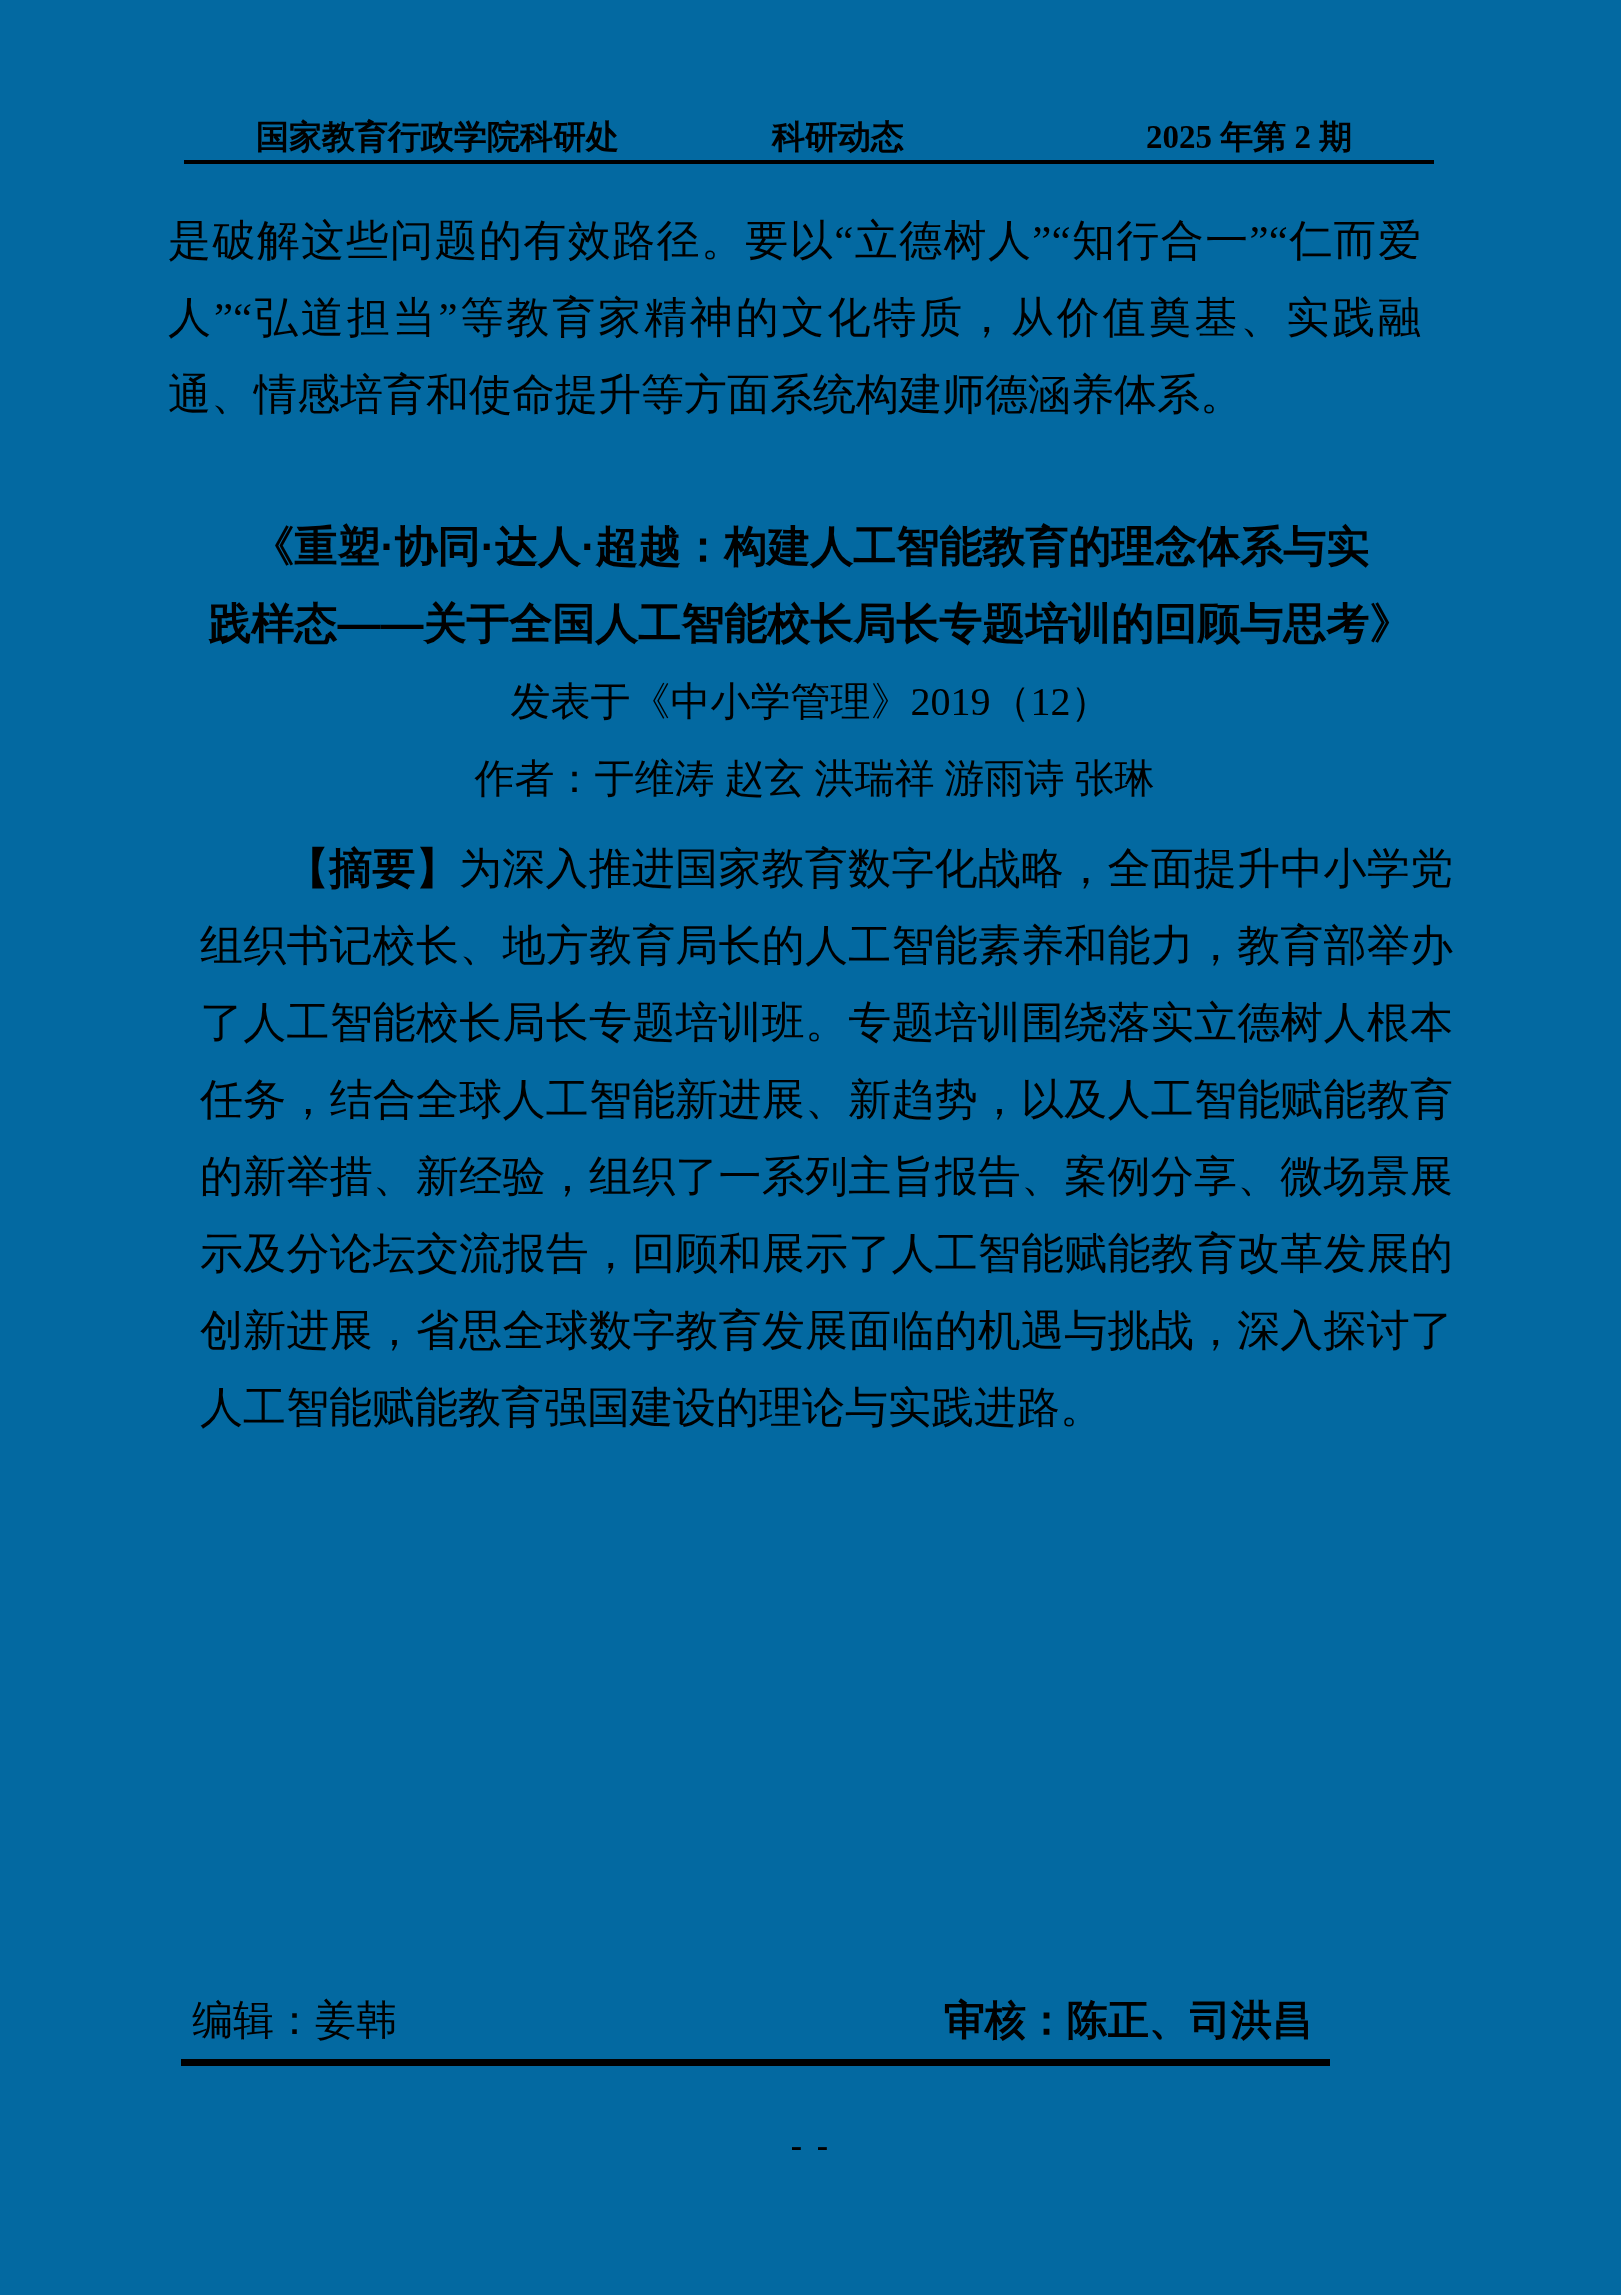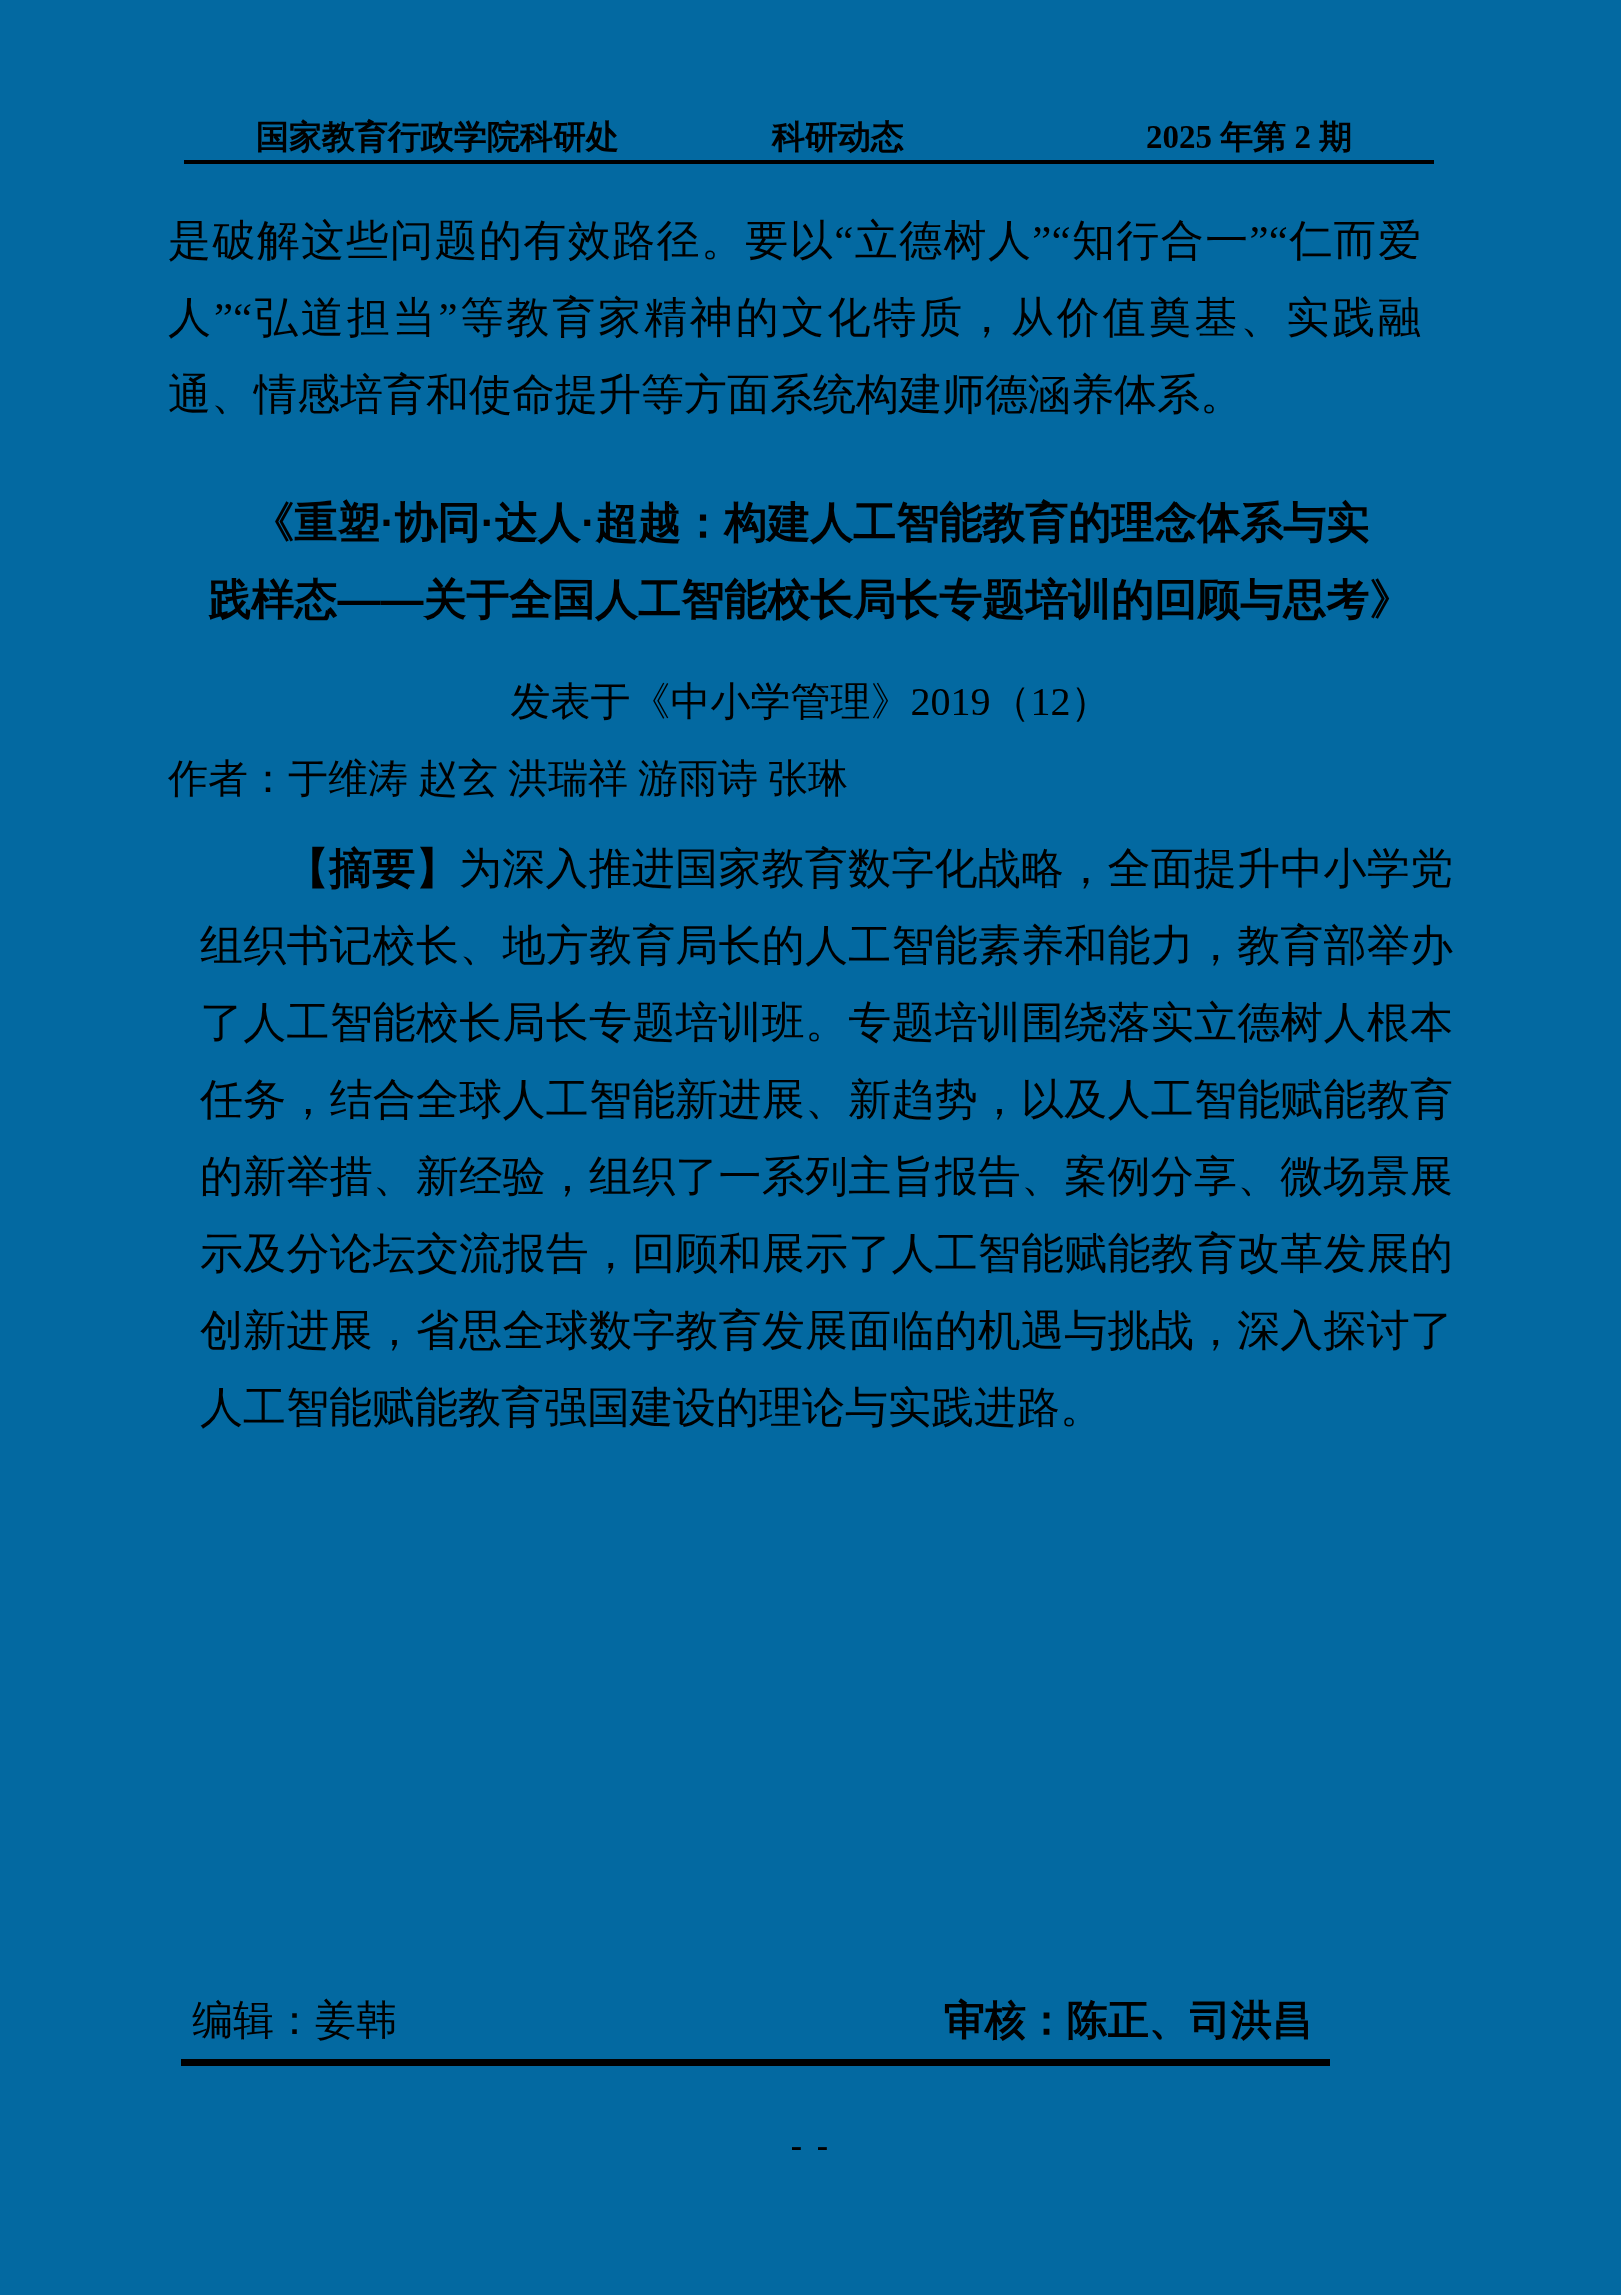--- a/index.html
+++ b/index.html
@@ -44,21 +44,21 @@
     width: 1253px;
     margin: 0;
     font-size: 43px;
     line-height: 77px;
     text-align: justify;
     text-justify: inter-ideograph;
   }
   .article-title {
     position: absolute;
     left: 184px;
-    top: 484px;
+    top: 508px;
     width: 1253px;
     margin: 0;
     font-family: "Liberation Sans", "DejaVu Sans", sans-serif;
     font-weight: 700;
     font-size: 43px;
     line-height: 77px;
     text-align: center;
     white-space: nowrap;
   }
   .pub-line {
@@ -67,27 +67,27 @@
     top: 663px;
     width: 1253px;
     margin: 0;
     font-size: 40px;
     line-height: 77px;
     text-align: center;
     white-space: nowrap;
   }
   .authors-line {
     position: absolute;
-    left: 168px;
+    left: 188px;
     top: 740px;
     width: 1253px;
     margin: 0;
     font-size: 40px;
     line-height: 77px;
-    text-align: left;
+    text-align: center;
     white-space: nowrap;
   }
   .abstract {
     position: absolute;
     left: 184px;
     top: 814px;
     width: 1253px;
     margin: 16px;
     font-size: 43px;
     line-height: 77px;

